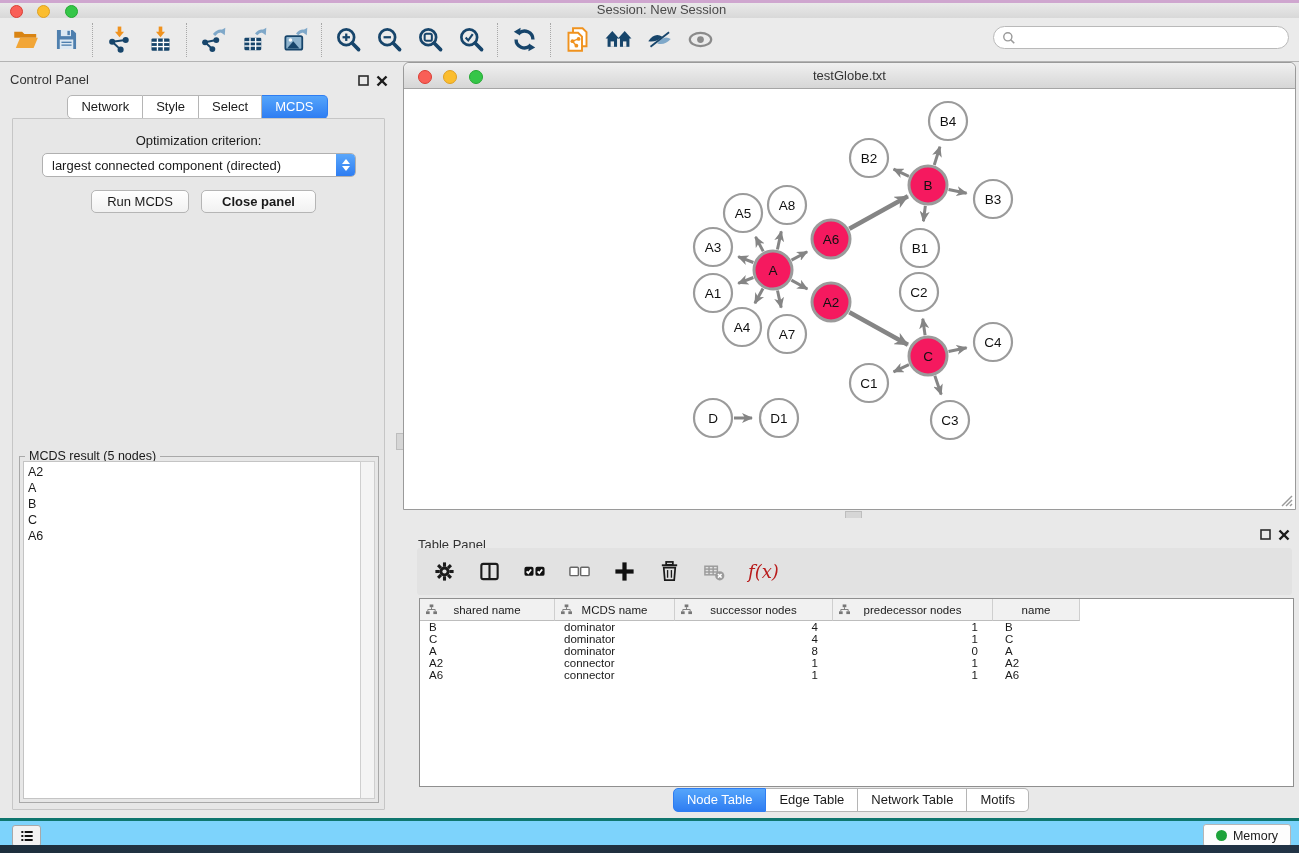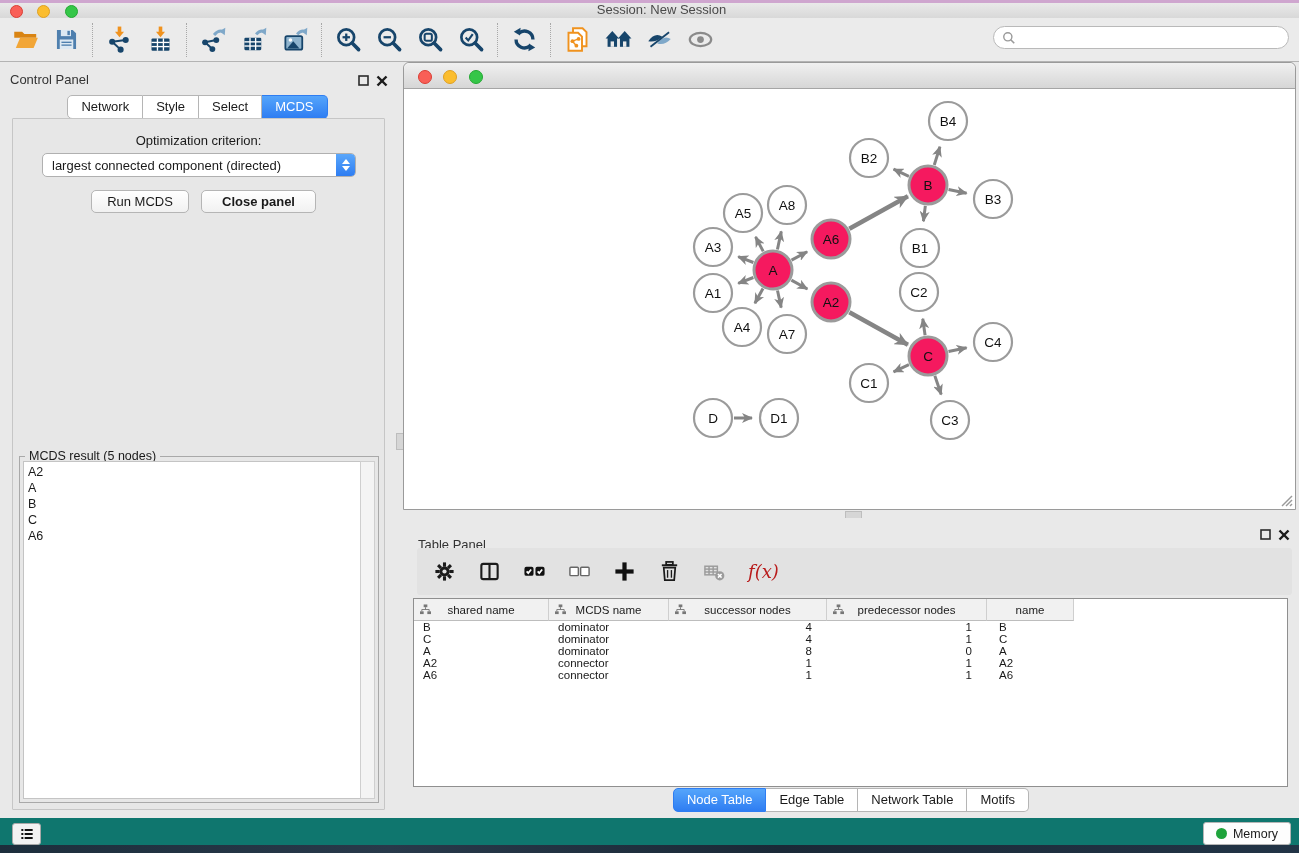--- a/index.html
+++ b/index.html
@@ -65,31 +65,31 @@
   
   .gripv{left:396px;top:433px;width:6px;height:15px;background:#d6d6d6;border:1px solid #bdbdbd;}
   .griph{left:845px;top:511px;width:15px;height:6px;background:#d6d6d6;border:1px solid #bdbdbd;}
   
   .table-panel{left:403px;top:518px;width:896px;height:300px;background:#e9e9e9;}
   .tp-toolbar{left:14px;top:30px;width:875px;height:47px;background:#e2e2e2;border-radius:3px;
     display:flex;align-items:center;gap:22px;padding-left:16px;box-sizing:border-box;}
   .tpi{width:23px;height:23px;display:inline-block;cursor:pointer;}
   .tpi svg{width:100%;height:100%;}
   .fx{font-family:"DejaVu Serif",serif;font-style:italic;font-size:18px;color:#b91c1c;}
-  .datatable{left:10px;top:80px;width:875px;height:189px;background:#fff;border:1px solid #8f8f8f;
+  .datatable{left:16px;top:80px;width:875px;height:189px;background:#fff;border:1px solid #8f8f8f;
     overflow:hidden;box-sizing:border-box;font-size:11.5px;}
   .trow{display:grid;grid-template-columns:135px 120px 158px 160px 87px 1fr;}
   .thead .cell{background:#f1f1f1;border-right:1px solid #cfcfcf;border-bottom:1px solid #bdbdbd;
     height:21px;position:relative;display:flex;align-items:center;justify-content:center;cursor:pointer;}
   .thead .cell:last-child{background:#fff;border-right:none;border-bottom:none;cursor:default;}
   .hicon{position:absolute;left:6px;top:5px;width:11px;height:11px;}
   .cl{padding-left:9px;} .cr{text-align:right;padding-right:15px;} .cn{padding-left:12px;}
   .tbl-tabs-wrap{left:0;top:270px;width:896px;display:flex;justify-content:center;}
   
-  .statusbar{left:0;top:818px;width:1299px;height:27px;background:#0f766e;border-top:1px solid #0f766e;}
+  .statusbar{left:0;top:818px;width:1299px;height:27px;background:#7dd3fc;border-top:3px solid #0f766e;}
   .listbtn{left:12px;top:4px;width:27px;height:20px;border:1px solid #a8a8a8;border-radius:3px;
     background:#f2f2f2;display:flex;align-items:center;justify-content:center;cursor:pointer;}
   .membtn{right:8px;top:3px;width:86px;height:21px;border:1px solid #b5b5b5;border-radius:3px;background:#fdfdfd;
     display:flex;align-items:center;justify-content:center;gap:6px;font-size:12.5px;cursor:pointer;}
   .memdot{width:11px;height:11px;border-radius:50%;background:#1ea33b;}
   .deskstrip{left:0;top:845px;width:1299px;height:8px;background:linear-gradient(90deg,#1d2e3c,#28394a 30%,#1a2937 60%,#223446);}
 </style>
 </head>
 <body>
 
@@ -315,20 +315,21 @@
   <div class="abs gripv"></div>
   <div class="abs griph"></div>
 
   <div class="abs net-window">
     <div class="abs net-titlebar">
       <div class="abs lights net-lights">
         <span class="lr"></span>
         <span class="ly"></span>
         <span class="lg"></span>
       </div>
+      <div class="abs net-title">testGlobe.txt</div>
     </div>
     <svg class="abs net-canvas" id="graph-svg" width="889" height="421" viewBox="0 0 889 421">
       <defs>
         <marker id="arrowS" markerUnits="userSpaceOnUse" markerWidth="12" markerHeight="10" refX="10" refY="5" orient="auto">
             <path d="M0,0 L11,5 L0,10 L3,5 z" fill="#858585"></path>
           </marker>
         <marker id="arrowL" markerUnits="userSpaceOnUse" markerWidth="16" markerHeight="13" refX="13" refY="6.5" orient="auto">
             <path d="M0,0 L14,6.5 L0,13 L4,6.5 z" fill="#858585"></path>
           </marker>
       </defs>

